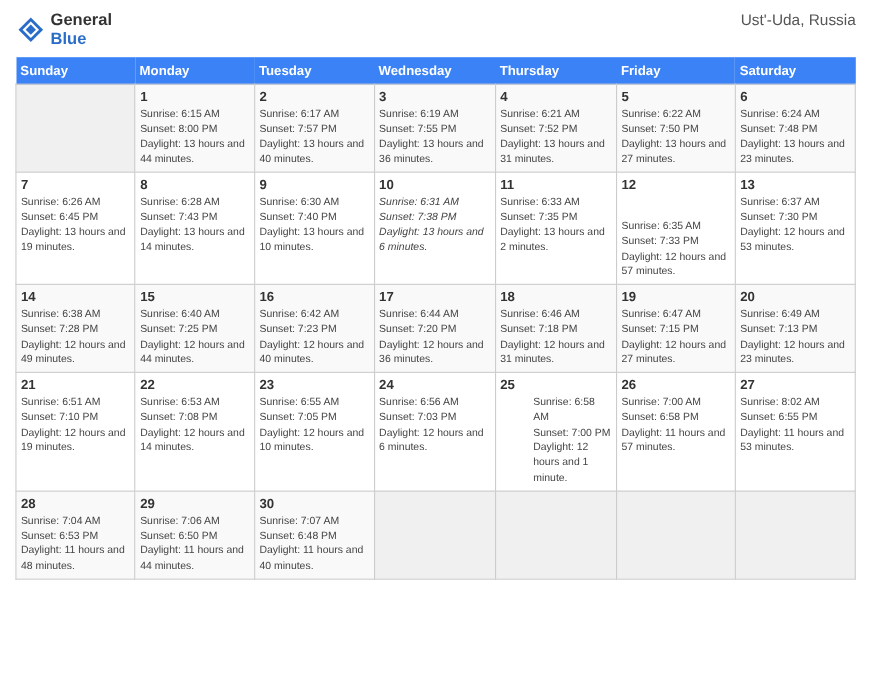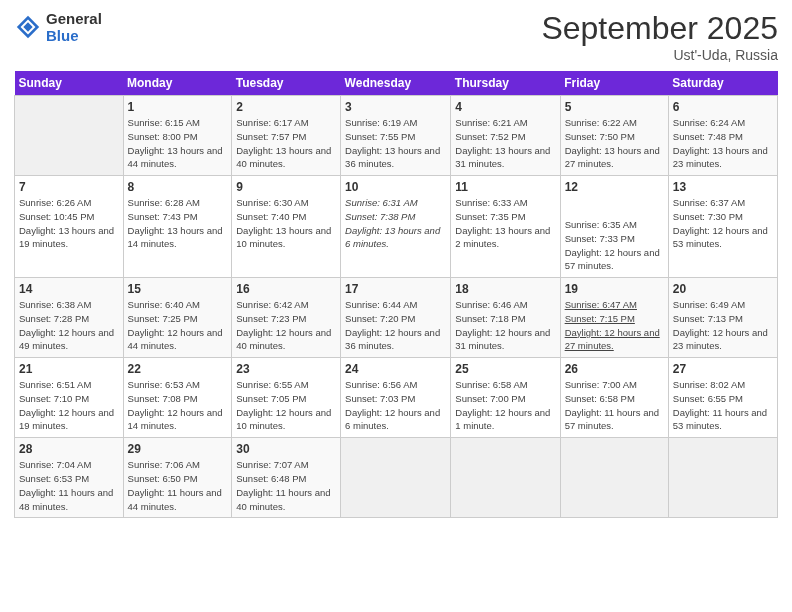--- a/index.html
+++ b/index.html
@@ -49,21 +49,21 @@
     .sub-title {
       font-size: 14px;
       color: #555;
     }
     table {
       width: 100%;
       border-collapse: collapse;
       font-size: 10px;
     }
     thead tr th {
-      background: #6d28d9;
+      background: #3b82f6;
       color: #fff;
       padding: 5px 4px;
       text-align: left;
       font-size: 12px;
       font-weight: bold;
     }
     tbody tr td {
       border: 1px solid #ccc;
       vertical-align: top;
       padding: 4px 4px;
@@ -100,21 +100,20 @@
         <polygon points="15,3 27,15 15,27 3,15" fill="#2a6dc9"></polygon>
         <polygon points="15,7 23,15 15,23 7,15" fill="#fff"></polygon>
         <polygon points="15,10 20,15 15,20 10,15" fill="#2a6dc9"></polygon>
       </svg>
       <div class="logo-text">
         <span class="logo-general">General</span>
         <span class="logo-blue">Blue</span>
       </div>
     </div>
     <div class="title-block">
-      <div class="main-title">September 2025</div>
       <div class="sub-title">Ust'-Uda, Russia</div>
     </div>
   </div>
 
   <table>
     <thead>
       <tr>
       <th>Sunday</th>
           <th>Monday</th>
           <th>Tuesday</th>
@@ -161,21 +160,21 @@
             <span class="day-num">6</span>
             <div class="day-info" style="white-space: pre-line;">Sunrise: 6:24 AM
 Sunset: 7:48 PM
 Daylight: 13 hours and 23 minutes.</div>
           </td>
         </tr>
         <tr>
           <td>
             <span class="day-num">7</span>
             <div class="day-info" style="white-space: pre-line;">Sunrise: 6:26 AM
-Sunset: 10:45 PM
+Sunset: 6:45 PM
 Daylight: 13 hours and 19 minutes.</div>
           </td>
           <td>
             <span class="day-num">8</span>
             <div class="day-info" style="white-space: pre-line;">Sunrise: 6:28 AM
 Sunset: 7:43 PM
 Daylight: 13 hours and 14 minutes.</div>
           </td>
           <td>
             <span class="day-num">9</span>
@@ -234,21 +233,21 @@
 Daylight: 12 hours and 36 minutes.</div>
           </td>
           <td>
             <span class="day-num">18</span>
             <div class="day-info" style="white-space: pre-line;">Sunrise: 6:46 AM
 Sunset: 7:18 PM
 Daylight: 12 hours and 31 minutes.</div>
           </td>
           <td>
             <span class="day-num">19</span>
-            <div class="day-info" style="white-space: pre-line; text-decoration: underline;">Sunrise: 6:47 AM
+            <div class="day-info" style="white-space: pre-line;">Sunrise: 6:47 AM
 Sunset: 7:15 PM
 Daylight: 12 hours and 27 minutes.</div>
           </td>
           <td>
             <span class="day-num">20</span>
             <div class="day-info" style="white-space: pre-line;">Sunrise: 6:49 AM
 Sunset: 7:13 PM
 Daylight: 12 hours and 23 minutes.</div>
           </td>
         </tr>
@@ -272,21 +271,21 @@
 Daylight: 12 hours and 10 minutes.</div>
           </td>
           <td>
             <span class="day-num">24</span>
             <div class="day-info" style="white-space: pre-line;">Sunrise: 6:56 AM
 Sunset: 7:03 PM
 Daylight: 12 hours and 6 minutes.</div>
           </td>
           <td>
             <span class="day-num">25</span>
-            <div class="day-info" style="white-space: pre-line;">Sunrise: 6:58 AM
+            <div class="day-info" style="white-space: pre-line; margin-left: 30px;">Sunrise: 6:58 AM
 Sunset: 7:00 PM
 Daylight: 12 hours and 1 minute.</div>
           </td>
           <td>
             <span class="day-num">26</span>
             <div class="day-info" style="white-space: pre-line;">Sunrise: 7:00 AM
 Sunset: 6:58 PM
 Daylight: 11 hours and 57 minutes.</div>
           </td>
           <td>

